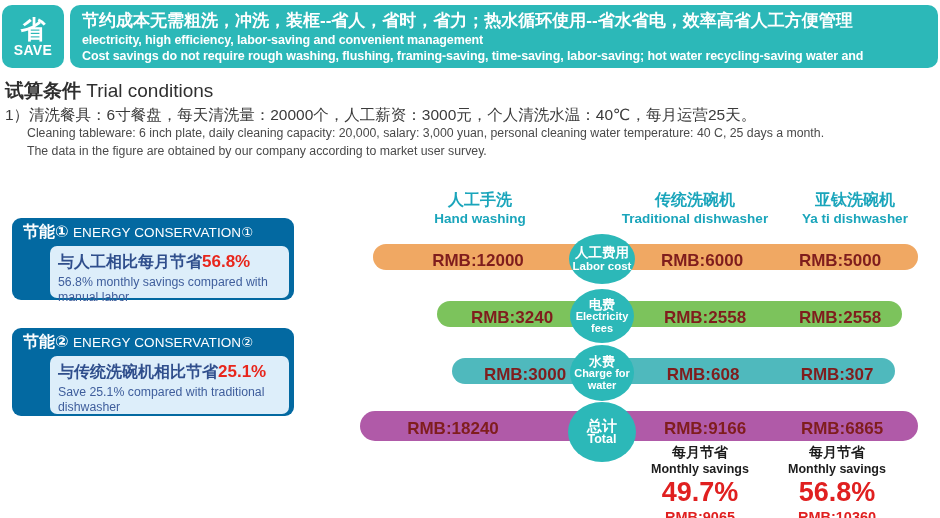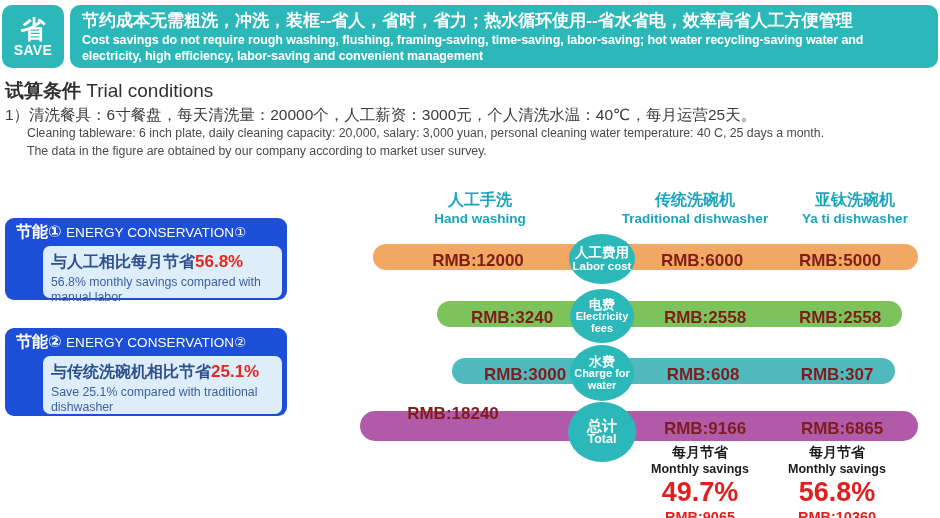--- a/index.html
+++ b/index.html
@@ -37,22 +37,22 @@
   
   #conditions { position: absolute; left: 5px; top: 78px; width: 930px; color: #3b3b3b; }
   #conditions-title { font-size: 19px; line-height: 26px; color: #2f2f2f; font-weight: normal; }
   #conditions-title .cn { font-weight: bold; }
   .cond-row { margin-top: 1px; }
   .cond-cn { font-size: 15.5px; line-height: 20px; color: #3b3b3b; white-space: nowrap; }
   .cond-en { font-size: 12.3px; line-height: 17px; color: #4a4a4a; padding-left: 22px; white-space: nowrap; }
 
   
   .panel {
-    position: absolute; left: 5px; width: 282px;
-    background: #1d4ed8; border-radius: 9px; padding: 4px 5px 5px 5px;
+    position: absolute; left: 12px; width: 282px;
+    background: #0369a1; border-radius: 9px; padding: 4px 5px 5px 5px;
   }
   #panel1 { top: 218px; height: 82px; }
   #panel2 { top: 328px; height: 88px; }
   .panel-head {
     color: #ffffff; padding: 0 0 3px 6px; white-space: nowrap;
   }
   .panel-head .cn { font-size: 16px; font-weight: bold; letter-spacing: 0px; }
   .panel-head .en { font-size: 13.5px; font-weight: normal; letter-spacing: 0.1px; }
   .panel-body {
     background: #ddeefa; border-radius: 7px; padding: 5px 8px 6px 8px; height: calc(100% - 21px); margin-left: 33px;
@@ -121,22 +121,22 @@
 
 <div id="page">
 
   <div id="header">
     <div id="save-badge">
       <span class="cn">省</span>
       <span class="en">SAVE</span>
     </div>
     <div id="header-banner">
       <div class="cn">节约成本无需粗洗，冲洗，装框--省人，省时，省力；热水循环使用--省水省电，效率高省人工方便管理</div>
+      <div class="en">electricity, high efficiency, labor-saving and convenient management</div>
       <div class="en">Cost savings do not require rough washing, flushing, framing-saving, time-saving, labor-saving; hot water recycling-saving water and</div>
-      <div class="en">electricity, high efficiency, labor-saving and convenient management</div>
     </div>
   </div>
 
   <div id="conditions">
     <div id="conditions-title">
       <span class="cn">试算条件</span><span>&nbsp;</span><span class="en">Trial conditions</span>
     </div>
     <div class="cond-row">
       <div class="cond-cn">1）清洗餐具：6寸餐盘，每天清洗量：20000个，人工薪资：3000元，个人清洗水温：40℃，每月运营25天。</div>
       <div class="cond-en">Cleaning tableware: 6 inch plate, daily cleaning capacity: 20,000, salary: 3,000 yuan, personal cleaning water temperature: 40 C, 25 days a month.</div>
@@ -193,21 +193,21 @@
   <div class="bar-val" style="left:780px; top:251px; width:120px;">RMB:5000</div>
 
   <div class="bar-val" style="left:452px; top:308px; width:120px;">RMB:3240</div>
   <div class="bar-val" style="left:645px; top:308px; width:120px;">RMB:2558</div>
   <div class="bar-val" style="left:780px; top:308px; width:120px;">RMB:2558</div>
 
   <div class="bar-val" style="left:465px; top:365px; width:120px;">RMB:3000</div>
   <div class="bar-val" style="left:648px; top:365px; width:110px;">RMB:608</div>
   <div class="bar-val" style="left:782px; top:365px; width:110px;">RMB:307</div>
 
-  <div class="bar-val" style="left:383px; top:404px; width:140px;">RMB:18240</div>
+  <div class="bar-val" style="left:383px; top:419px; width:140px;">RMB:18240</div>
   <div class="bar-val" style="left:645px; top:419px; width:120px;">RMB:9166</div>
   <div class="bar-val" style="left:782px; top:419px; width:120px;">RMB:6865</div>
 
   <div class="badge" id="badge-labor">
     <span class="cn">人工费用</span>
     <span class="en">Labor cost</span>
   </div>
   <div class="badge" id="badge-elec">
     <span class="cn">电费</span>
     <span class="en">Electricity fees</span>

